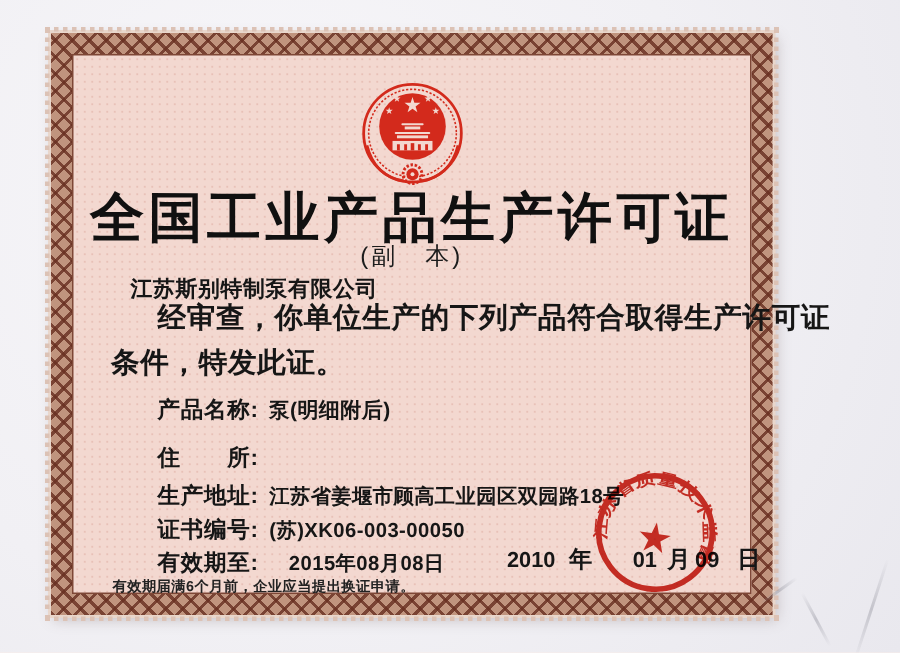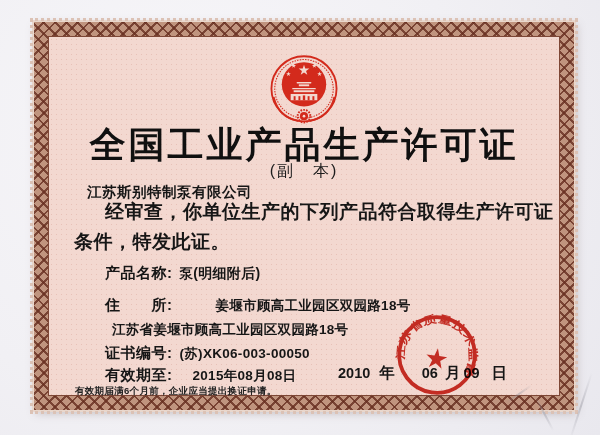--- a/index.html
+++ b/index.html
@@ -8,21 +8,21 @@
     font-family:"Liberation Sans",sans-serif;
     background:
       radial-gradient(circle at 30% 30%, #f7f6f9 0%, #f1f0f4 55%, #e9e8ee 100%);
   }
   .scan-crease{position:absolute;background:linear-gradient(to bottom,transparent,rgba(150,150,160,.45),transparent);}
   .crease-1{width:2px;height:70px;right:18px;bottom:-6px;transform:rotate(18deg);}
   .crease-2{width:2px;height:40px;right:55px;bottom:2px;transform:rotate(-28deg);}
   .crease-3{width:2px;height:30px;right:80px;bottom:26px;transform:rotate(55deg);}
 
   .certificate{
-    position:absolute;left:34px;top:22px;width:540px;height:388px;
+    position:absolute;left:34px;top:22px;width:481px;height:388px;
     box-sizing:border-box;padding:14px;
     background-color:#c0947e;
     background-image:
       repeating-linear-gradient(45deg, rgba(104,47,33,.8) 0 2px, transparent 2px 8px),
       repeating-linear-gradient(-45deg, rgba(104,47,33,.8) 0 2px, transparent 2px 8px);
     outline:3px dotted #dcc2b5;outline-offset:1px;
     box-shadow:0 0 0 2px #e9d7cc, 2px 3px 9px rgba(110,90,90,.35);
   }
   .cert-inner{
     position:relative;width:100%;height:100%;box-sizing:border-box;
@@ -109,41 +109,41 @@
     <div class="body-line body-line-2">条件，特发此证。</div>
     <div class="body-line body-line-1">经审查，你单位生产的下列产品符合取得生产许可证</div>
 
     <div class="row row-product">
       <span class="label">产品名称:</span>
       <span class="value"><span>泵</span><span class="suffix">(明细附后)</span></span>
     </div>
 
     <div class="row row-address">
       <span class="label">住　　所:</span>
-      <span class="value">姜堰市顾高工业园区双园路18号</span>
     </div>
 
     <div class="row row-prod-addr">
+      <span class="label">生产地址:</span>
       <span class="value">江苏省姜堰市顾高工业园区双园路18号</span>
     </div>
 
     <div class="row row-cert-no">
       <span class="label">证书编号:</span>
       <span class="value">(苏)XK06-003-00050</span>
     </div>
 
     <div class="row row-expiry">
       <span class="label">有效期至:</span>
       <span class="value">2015年08月08日</span>
     </div>
 
     <div class="note">有效期届满6个月前，企业应当提出换证申请。</div>
 
     <div class="date-row">
-      <span class="num">2010</span><span class="unit d-year-label">年</span><span class="num d-month">06</span><span class="unit d-month-label">月</span><span class="num d-day">09</span><span class="unit d-day-label">日</span>
+      <span class="num">2010</span><span class="unit d-year-label">年</span><span class="num d-month">01</span><span class="unit d-month-label">月</span><span class="num d-day">09</span><span class="unit d-day-label">日</span>
     </div>
 
     <svg class="seal" width="84" height="84" viewBox="0 0 100 100">
       <circle cx="50" cy="50" r="45" fill="none" stroke="#c9241a" stroke-width="4.5"></circle>
       <path id="sealArc" d="M 13,63 A 39,39 0 1 1 87,63" fill="none"></path>
       <path transform="translate(50,55)" fill="#c9241a" d="M0,-13 L2.9,-4.1 12.4,-4 4.8,1.6 7.6,10.5 0,5 -7.6,10.5 -4.8,1.6 -12.4,-4 -2.9,-4.1 Z"></path>
       <text font-size="12.5" font-weight="bold" fill="#c9241a">
         <textPath href="#sealArc" startOffset="2" textLength="168" lengthAdjust="spacingAndGlyphs">江苏省质量技术监督局</textPath>
       </text>
     </svg>

